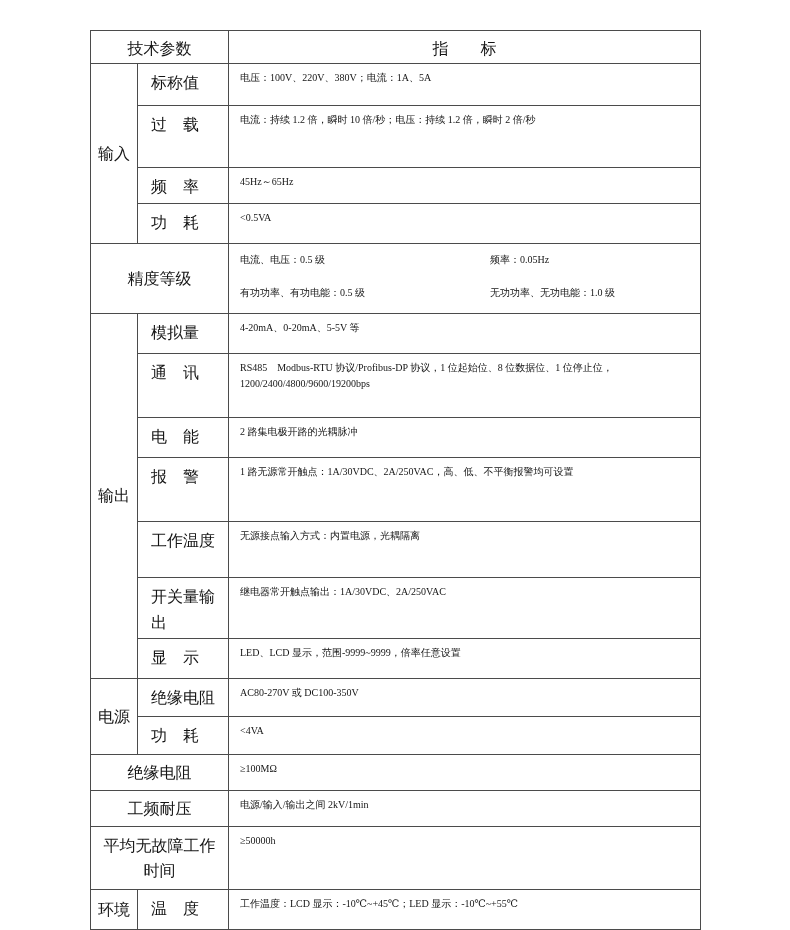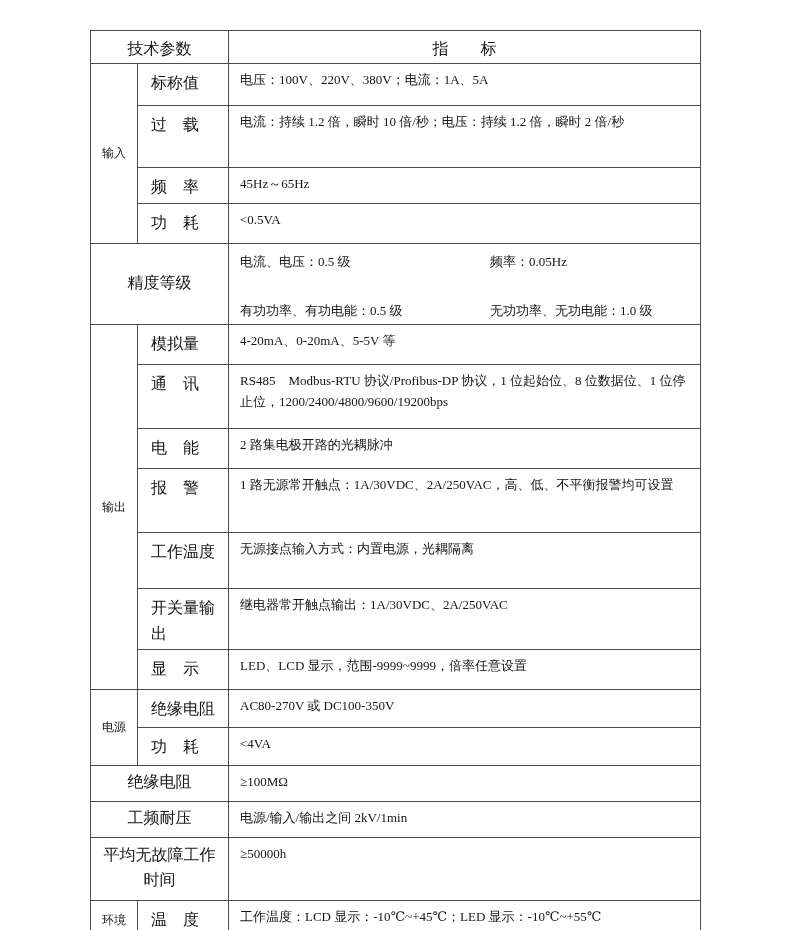--- a/index.html
+++ b/index.html
@@ -24,56 +24,55 @@
     border-collapse: collapse;
     table-layout: fixed;
   }
   col.c1 { width: 47px; }
   col.c2 { width: 91px; }
   col.c3 { width: 472px; }
   td {
     border: 1px solid #4b4b4b;
     vertical-align: top;
     color: #151515;
-    font-size: 13px;
+    font-size: 10px;
     line-height: 1.58;
     padding: 5px 8px 3px 10px;
     word-break: break-word;
     overflow: hidden;
   }
   td.hdr {
     text-align: center;
     padding: 5px 2px 2px 2px;
     font-size: 16px;
   }
   td.group {
     text-align: center;
     vertical-align: middle;
     padding: 2px;
-    font-size: 12px;
+    font-size: 16px;
     margin-left: 40px;
   }
   td.label {
     padding: 6px 4px 3px 13px;
     font-size: 16px;
   }
   td.merged {
     text-align: center;
     vertical-align: middle;
     padding: 2px;
     font-size: 16px;
-    font-family: Liberation Mono, monospace;
   }
   td.value {
     padding: 6px 10px 3px 11px;
   }
   .acc-grid {
     display: grid;
     grid-template-columns: 250px 1fr;
-    row-gap: 28px;
+    row-gap: 17px;
     padding-top: 2px;
   }
   .narrow-wrap {
     width: 120px;
     margin: 4px auto;
     text-align: center;
   }
   
   tr.rh32 { height: 32px; }
   tr.rh36 { height: 36px; }

